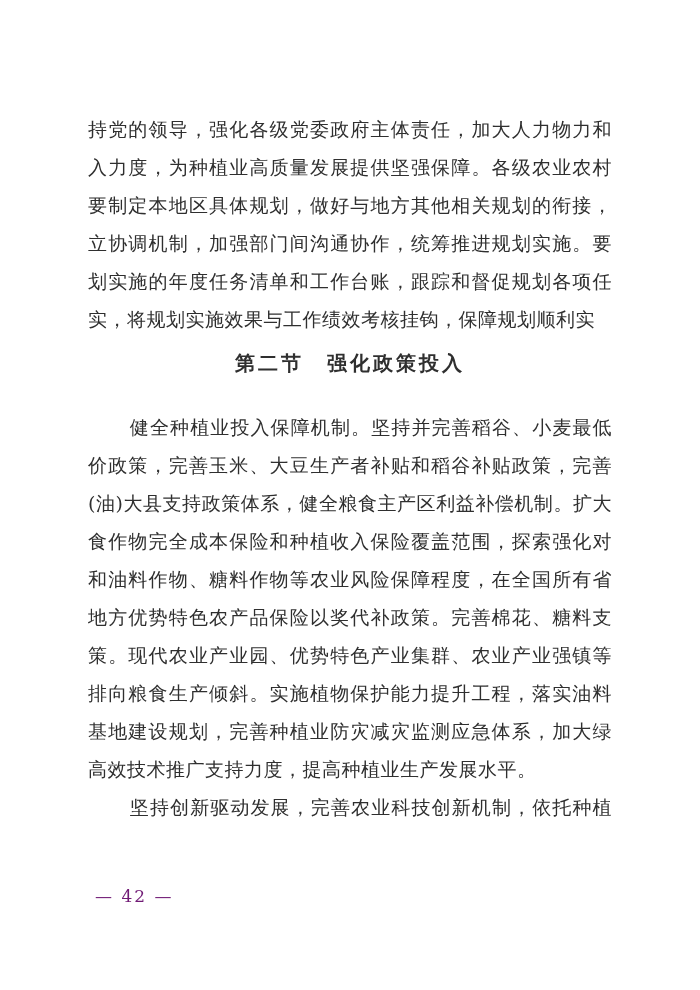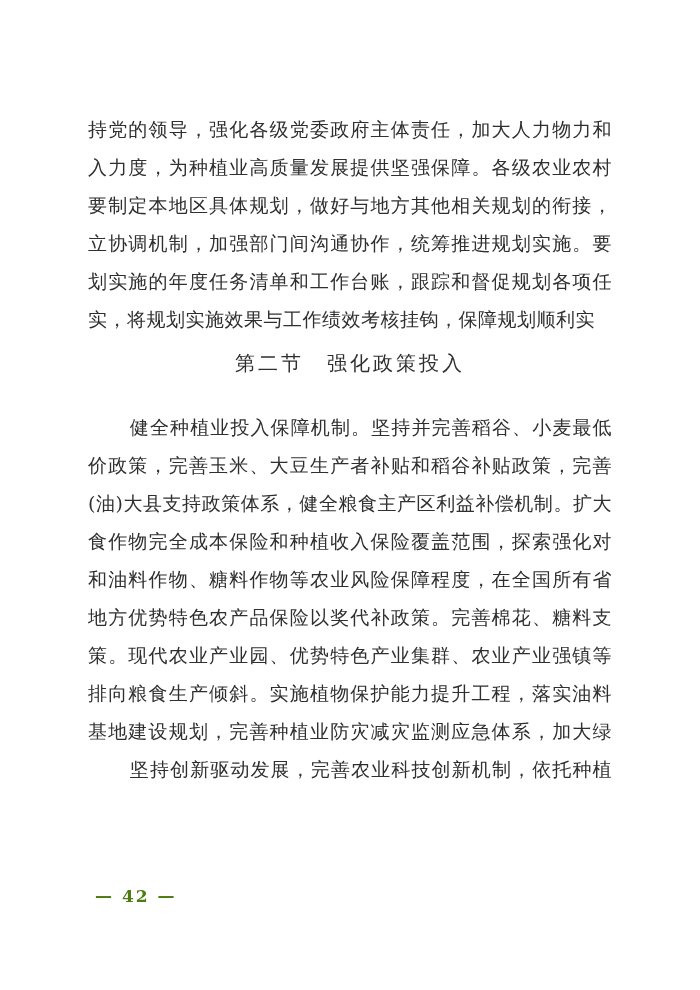--- a/index.html
+++ b/index.html
@@ -42,36 +42,35 @@
     text-align-last: left;
   }
   .line.indent {
     text-indent: 2.2em;
   }
   .section-heading {
     display: block;
     height: 38px;
     line-height: 38px;
     font-size: 20px;
-    font-weight: normal;
+    font-weight: bold;
     letter-spacing: 3px;
     text-align: center;
     margin: 6px 0 26px 0;
   }
   .section-heading.second {
     margin: 0 0 22px 0;
   }
   .page-number {
     position: absolute;
     left: 95px;
     top: 886px;
     font-size: 17px;
     letter-spacing: 2px;
-    color: #4d7c0f;
-    font-weight: bold;
+    color: #701a75;
   }
 </style>
 </head>
 <body>
 
 <div class="page">
 
   <div class="text-block">
 
     <div>
@@ -88,20 +87,21 @@
     <div>
       <div class="line indent">健全种植业投入保障机制。坚持并完善稻谷、小麦最低收购</div>
       <div class="line">价政策，完善玉米、大豆生产者补贴和稻谷补贴政策，完善产粮</div>
       <div class="line">(油)大县支持政策体系，健全粮食主产区利益补偿机制。扩大粮</div>
       <div class="line">食作物完全成本保险和种植收入保险覆盖范围，探索强化对大豆</div>
       <div class="line">和油料作物、糖料作物等农业风险保障程度，在全国所有省份实施</div>
       <div class="line">地方优势特色农产品保险以奖代补政策。完善棉花、糖料支持政</div>
       <div class="line">策。现代农业产业园、优势特色产业集群、农业产业强镇等项目安</div>
       <div class="line">排向粮食生产倾斜。实施植物保护能力提升工程，落实油料甘蔗</div>
       <div class="line">基地建设规划，完善种植业防灾减灾监测应急体系，加大绿色高质</div>
+      <div class="line para-end">高效技术推广支持力度，提高种植业生产发展水平。</div>
     </div>
 
 
     <div>
       <div class="line indent">坚持创新驱动发展，完善农业科技创新机制，依托种植业专家</div>
     </div>
 
   </div>
 
   <div class="page-number">— 42 —</div>

